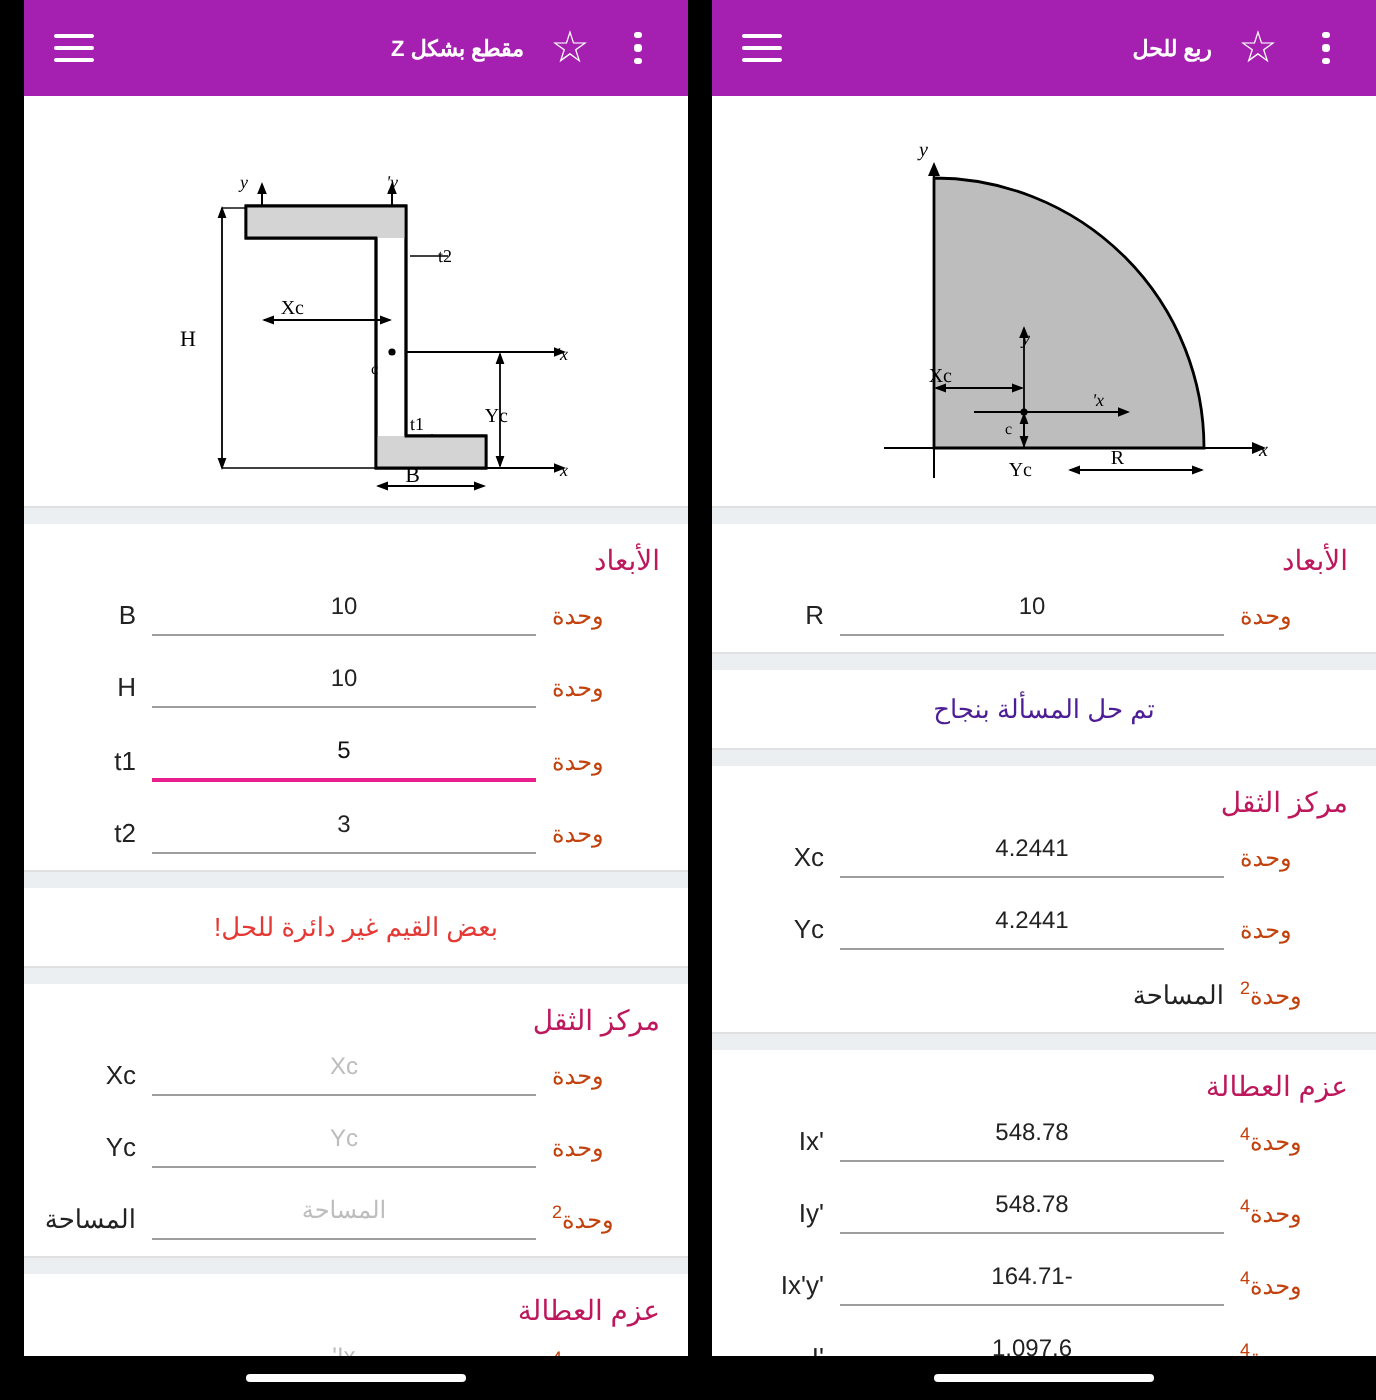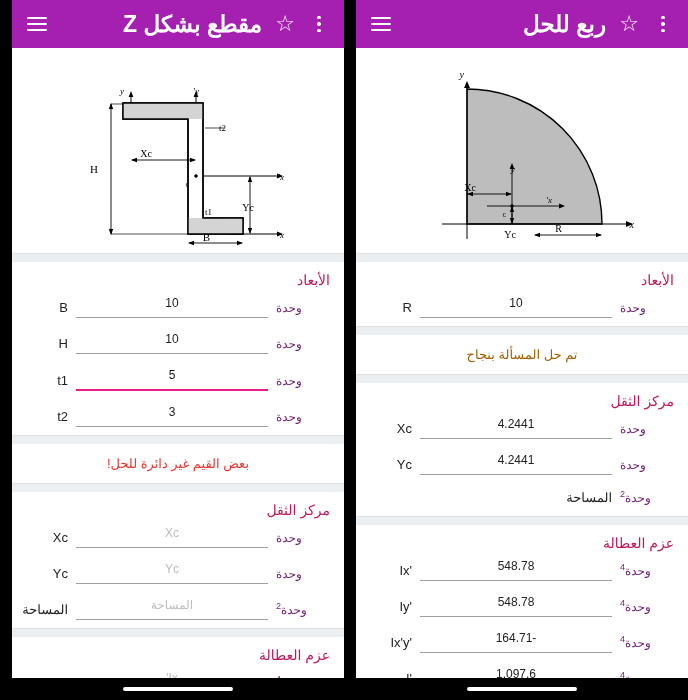--- a/index.html
+++ b/index.html
@@ -1,39 +1,39 @@
 <!DOCTYPE html>
 <html lang="ar" dir="rtl"><head>
 <meta charset="utf-8">
 <style>
   html,body{margin:0;padding:0;background:#000;}
   body{width:688px;height:700px;font-family:"Liberation Sans",sans-serif;overflow:hidden;}
   .screens{display:flex;width:688px;height:700px;gap:12px;}
   .phone{position:relative;width:332px;height:700px;background:#fafafa;overflow:hidden;display:flex;flex-direction:column;}
   .appbar{height:48px;background:#a51fb0;color:#fff;display:flex;align-items:center;flex-direction:row;padding:0 8px;box-sizing:border-box;flex:0 0 48px;}
-  .appbar .title{flex:1;font-size:23px;font-weight:bold;padding-right:6px;white-space:nowrap;overflow:hidden;}
+  .appbar .title{flex:1;font-size:11px;font-weight:bold;padding-right:6px;white-space:nowrap;overflow:hidden;}
   .iconbtn{width:34px;height:40px;display:flex;align-items:center;justify-content:center;cursor:default;}
   .hamburger{display:inline-block;width:20px;}
   .hamburger i{display:block;height:2px;background:#fff;margin:4px 0;border-radius:1px;}
   .kebab{display:flex;flex-direction:column;align-items:center;justify-content:center;height:20px;}
   .kebab i{width:3.5px;height:3.5px;background:#fff;border-radius:50%;margin:1.6px 0;display:block;}
   .star{font-size:22px;line-height:1;color:#fff;}
   .content{flex:1;overflow:hidden;background:#eceff1;}
   .card{background:#fff;margin:0 0 8px 0;border-bottom:1px solid #e0e0e0;}
   .figure{background:#fff;padding:6px 0 4px 0;display:flex;align-items:center;justify-content:center;}
   .section-title{text-align:right;font-size:14px;color:#be185d;padding:10px 14px 2px 14px;}
   .row{display:flex;flex-direction:row;align-items:flex-end;padding:6px 14px 8px 14px;gap:8px;}
   .row .lbl{width:42px;text-align:right;font-size:13px;color:#222;direction:ltr;unicode-bidi:plaintext;padding-bottom:3px;}
   .row .field{flex:1;border-bottom:1px solid #9e9e9e;text-align:center;font-size:12px;color:#222;padding-bottom:3px;min-height:18px;}
   .row .field.active{border-bottom:2px solid #e91e8c;color:#111;}
   .row .field.hint{color:#bdbdbd;}
-  .row .unit{width:54px;text-align:left;font-size:12px;color:#701a75;padding-bottom:3px;direction:rtl;}
+  .row .unit{width:54px;text-align:left;font-size:12px;color:#c2410c;padding-bottom:3px;direction:rtl;}
   .unit sup{font-size:9px;}
   .status{padding:12px 14px;text-align:center;font-size:13px;}
-  .status.ok{color:#a16207;}
+  .status.ok{color:#4c1d95;}
   .status.err{color:#e53935;}
   .navbar{height:22px;background:#000;display:flex;align-items:center;justify-content:center;flex:0 0 22px;}
   .navbar .pill{width:110px;height:4px;border-radius:2px;background:#fff;}
   .fig-svg{display:block;}
 </style>
 </head>
 <body>
 
 <div class="screens">
 

